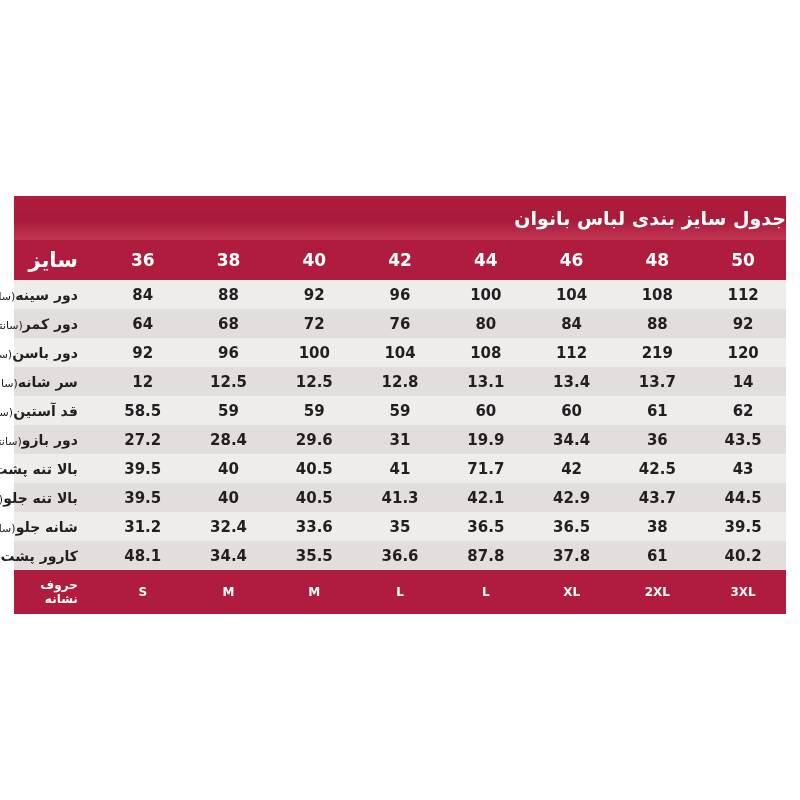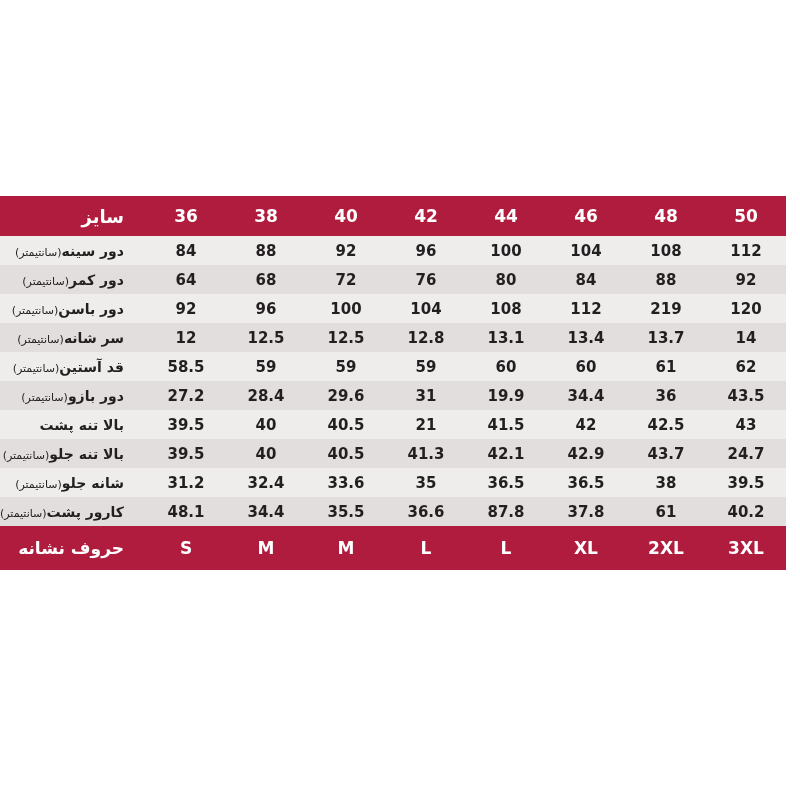--- a/index.html
+++ b/index.html
@@ -53,21 +53,21 @@
     background: #b01c3d;
     color: #ffffff;
     font-size: 17px;
     font-weight: bold;
     text-align: center;
     vertical-align: middle;
   }
   .head-row td.label-col {
     text-align: right;
     padding-right: 22px;
-    font-size: 18px;
+    font-size: 21px;
   }
   
   .body-row td {
     height: 29px;
     font-size: 15px;
     color: #231f20;
     text-align: center;
     vertical-align: middle;
     font-weight: bold;
   }
@@ -83,40 +83,43 @@
   }
   .unit {
     font-size: 11px;
     font-weight: normal;
   }
   
   .foot-row td {
     height: 44px;
     background: #b01c3d;
     color: #ffffff;
-    font-size: 17px;
+    font-size: 12px;
     font-weight: bold;
     text-align: center;
     vertical-align: middle;
   }
   .foot-row td.label-col {
     text-align: right;
     padding-right: 22px;
   }
   
   .c-num { width: 80px; }
   .c-label { width: 172px; }
 </style>
 </head>
 <body>
 
 <div class="canvas">
   <div class="table-wrap">
     <table class="size-table">
       <tbody>
+        <tr class="title-row">
+          <td colspan="9">جدول سایز بندی  لباس  بانوان</td>
+        </tr>
         <tr class="head-row">
           <td class="c-num">50</td>
           <td class="c-num">48</td>
           <td class="c-num">46</td>
           <td class="c-num">44</td>
           <td class="c-num">42</td>
           <td class="c-num">40</td>
           <td class="c-num">38</td>
           <td class="c-num">36</td>
           <td class="c-label label-col">سایز</td>
@@ -191,30 +194,30 @@
           <td>29.6</td>
           <td>28.4</td>
           <td>27.2</td>
           <td class="label-col"><span>دور بازو</span><span class="unit">(سانتیمتر)</span></td>
         </tr>
 
         <tr class="body-row odd">
           <td>43</td>
           <td>42.5</td>
           <td>42</td>
-          <td>41.5</td>
-          <td>21</td>
+          <td>71.7</td>
+          <td>41</td>
           <td>40.5</td>
           <td>40</td>
           <td>39.5</td>
           <td class="label-col"><span>بالا تنه پشت</span></td>
         </tr>
 
         <tr class="body-row even">
-          <td>24.7</td>
+          <td>44.5</td>
           <td>43.7</td>
           <td>42.9</td>
           <td>42.1</td>
           <td>41.3</td>
           <td>40.5</td>
           <td>40</td>
           <td>39.5</td>
           <td class="label-col"><span>بالا تنه جلو</span><span class="unit">(سانتیمتر)</span></td>
         </tr>
 

